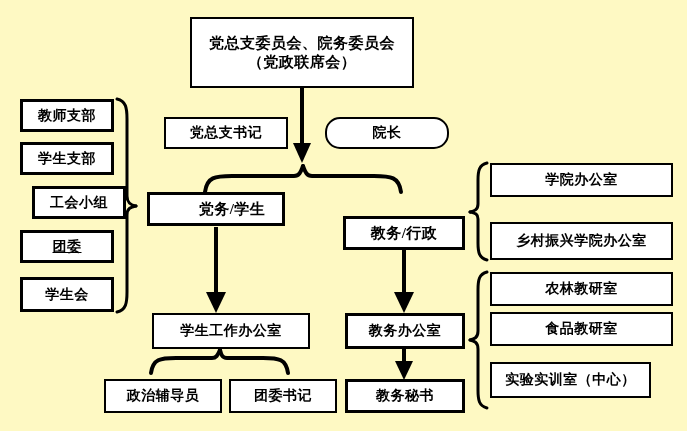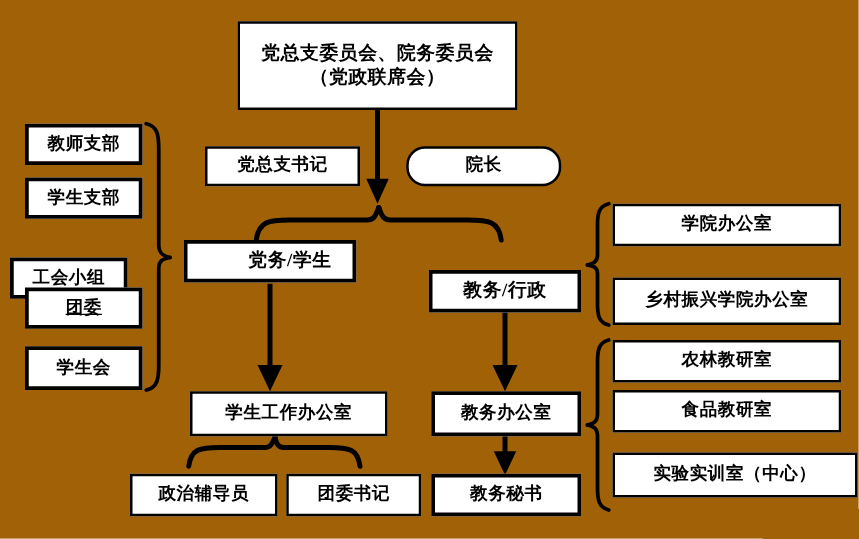--- a/index.html
+++ b/index.html
@@ -7,21 +7,21 @@
     padding: 0;
     background: #ffffff;
   }
   body {
     font-family: "Liberation Serif", "DejaVu Serif", serif;
   }
   #chart-root {
     position: relative;
     width: 687px;
     height: 431px;
-    background: #a16207;
+    background: #fef9c3;
     overflow: hidden;
   }
   .node {
     position: absolute;
     box-sizing: border-box;
     border: 2px solid #000000;
     background: #ffffff;
     display: flex;
     align-items: center;
     justify-content: center;
@@ -117,29 +117,29 @@
   <div class="node thin s14" style="left:104px; top:379px; width:118px; height:34px;">政治辅导员</div>
 
   <div class="node thin s14" style="left:229px; top:379px; width:108px; height:34px;">团委书记</div>
 
   <div class="node thick s14" style="left:345px; top:379px; width:120px; height:34px;">教务秘书</div>
 
   <div class="node thick s14" style="left:20px; top:99px; width:94px; height:33px;">教师支部</div>
 
   <div class="node thick s14" style="left:20px; top:142px; width:94px; height:33px;">学生支部</div>
 
-  <div class="node thick s14" style="left:8px; top:186px; width:94px; height:33px;margin-top:20px;">工会小组</div>
+  <div class="node thick s14" style="left:32px; top:186px; width:94px; height:33px;">工会小组</div>
 
   <div class="node thick s14" style="left:20px; top:230px; width:94px; height:33px;text-decoration:underline;">团委</div>
 
   <div class="node thick s14" style="left:20px; top:277px; width:94px; height:35px;">学生会</div>
 
   <div class="node thin s14" style="left:490px; top:163px; width:183px; height:34px;">学院办公室</div>
 
   <div class="node thin s14" style="left:490px; top:222px; width:183px; height:38px;">乡村振兴学院办公室</div>
 
   <div class="node thin s14" style="left:490px; top:272px; width:183px; height:34px;">农林教研室</div>
 
   <div class="node thin s14" style="left:490px; top:312px; width:183px; height:34px;">食品教研室</div>
 
-  <div class="node thin s14" style="left:490px; top:362px; width:196px; height:36px;">实验实训室（中心）</div>
+  <div class="node thin s14" style="left:490px; top:362px; width:161px; height:36px;">实验实训室（中心）</div>
 
 </div>
 
 </body></html>

